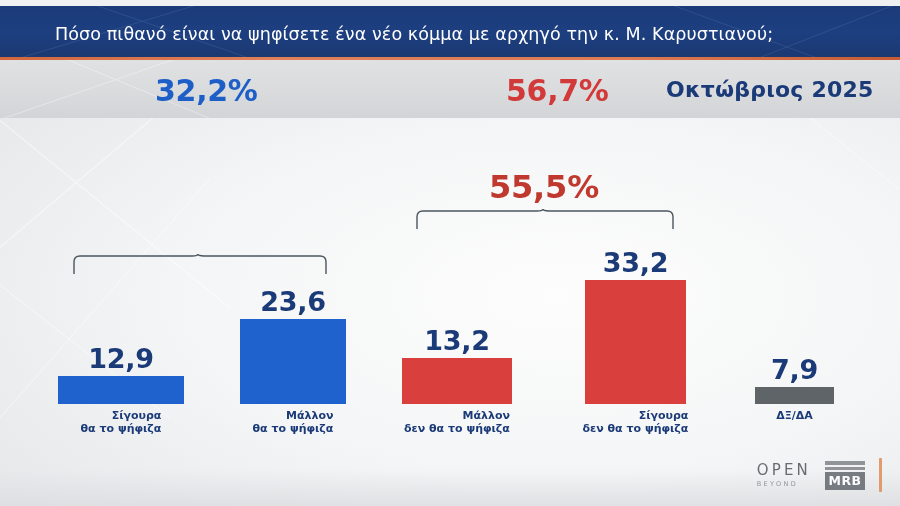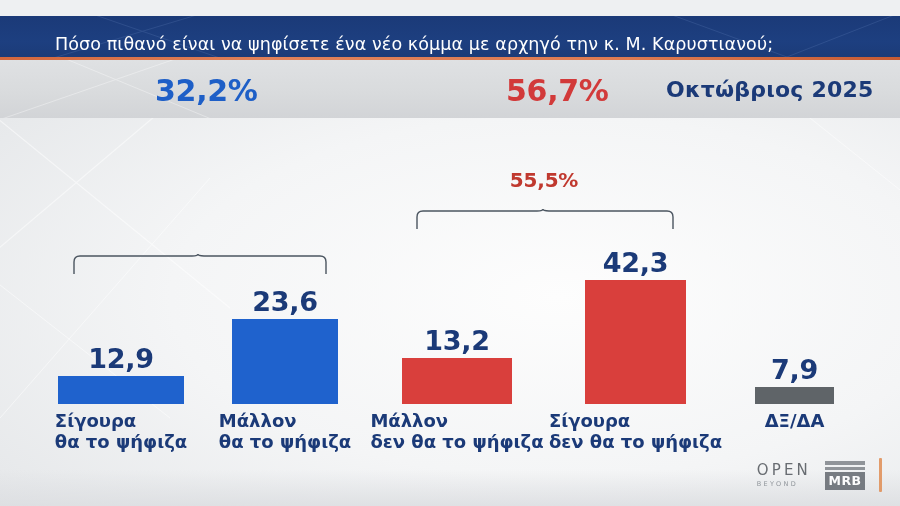--- a/index.html
+++ b/index.html
@@ -15,21 +15,21 @@
     position: relative;
     width: 900px;
     height: 506px;
     overflow: hidden;
     background: #eef0f2;
   }
 
   
   .header-band {
     position: absolute;
-    left: 0; top: 16px;
+    left: 0; top: 6px;
     width: 900px;
     height: 57px;
     background: linear-gradient(180deg, #1b3a78 0%, #1d3f80 45%, #1a376f 100%);
     overflow: hidden;
   }
   .header-deco {
     position: absolute;
     left: 0; top: 0;
     width: 900px; height: 57px;
     opacity: .22;
@@ -102,21 +102,21 @@
   .plot-bottom-fade {
     position: absolute;
     left: 0; bottom: 0;
     width: 900px; height: 36px;
     background: linear-gradient(180deg, rgba(225,227,230,0) 0%, rgba(220,222,225,.85) 100%);
   }
 
   
   .group-total {
     position: absolute;
-    font-size: 20px;
+    font-size: 32px;
     font-weight: bold;
     letter-spacing: -.2px;
     white-space: nowrap;
     text-align: center;
   }
   .gt-blue { color: #1e5fc7; }
   .gt-red  { color: #c0392f; }
 
   .bracket { position: absolute; }
   .bar-col {
@@ -141,24 +141,24 @@
     color: #1b3a78;
     white-space: nowrap;
     letter-spacing: -.3px;
   }
   .bar-label {
     position: absolute;
     left: 50%;
     transform: translateX(-50%);
     top: 100%;
     margin-top: 6px;
-    font-size: 18px;
+    font-size: 11px;
     font-weight: bold;
     color: #1b3a78;
-    text-align: left;
+    text-align: right;
     line-height: 1.18;
     white-space: nowrap;
   }
   .bar-label .l2 { display: block; }
 
   
   .logos {
     position: absolute;
     right: 18px;
     bottom: 14px;
@@ -257,41 +257,41 @@
 
     <div class="bar-col" style="left:58px; width:126px; height:28px;">
       <div class="bar-rect bar-blue" style="height:28px;"></div>
       <div class="bar-value" style="bottom:30px;">12,9</div>
       <div class="bar-label">
         <span class="l1">Σίγουρα</span>
         <span class="l2">θα το ψήφιζα</span>
       </div>
     </div>
 
-    <div class="bar-col" style="left:232px; width:106px; height:85px;">
+    <div class="bar-col" style="left:240px; width:106px; height:85px;">
       <div class="bar-rect bar-blue" style="height:85px;"></div>
       <div class="bar-value" style="bottom:87px;">23,6</div>
       <div class="bar-label">
         <span class="l1">Μάλλον</span>
         <span class="l2">θα το ψήφιζα</span>
       </div>
     </div>
 
     <div class="bar-col" style="left:402px; width:110px; height:46px;">
       <div class="bar-rect bar-red" style="height:46px;"></div>
       <div class="bar-value" style="bottom:48px;">13,2</div>
       <div class="bar-label">
         <span class="l1">Μάλλον</span>
         <span class="l2">δεν θα το ψήφιζα</span>
       </div>
     </div>
 
     <div class="bar-col" style="left:585px; width:101px; height:124px;">
       <div class="bar-rect bar-red" style="height:124px;"></div>
-      <div class="bar-value" style="bottom:126px;">42,3</div>
+      <div class="bar-value" style="bottom:126px;">33,2</div>
       <div class="bar-label">
         <span class="l1">Σίγουρα</span>
         <span class="l2">δεν θα το ψήφιζα</span>
       </div>
     </div>
 
     <div class="bar-col" style="left:755px; width:79px; height:17px;">
       <div class="bar-rect bar-gray" style="height:17px;"></div>
       <div class="bar-value" style="bottom:19px;">7,9</div>
       <div class="bar-label">

